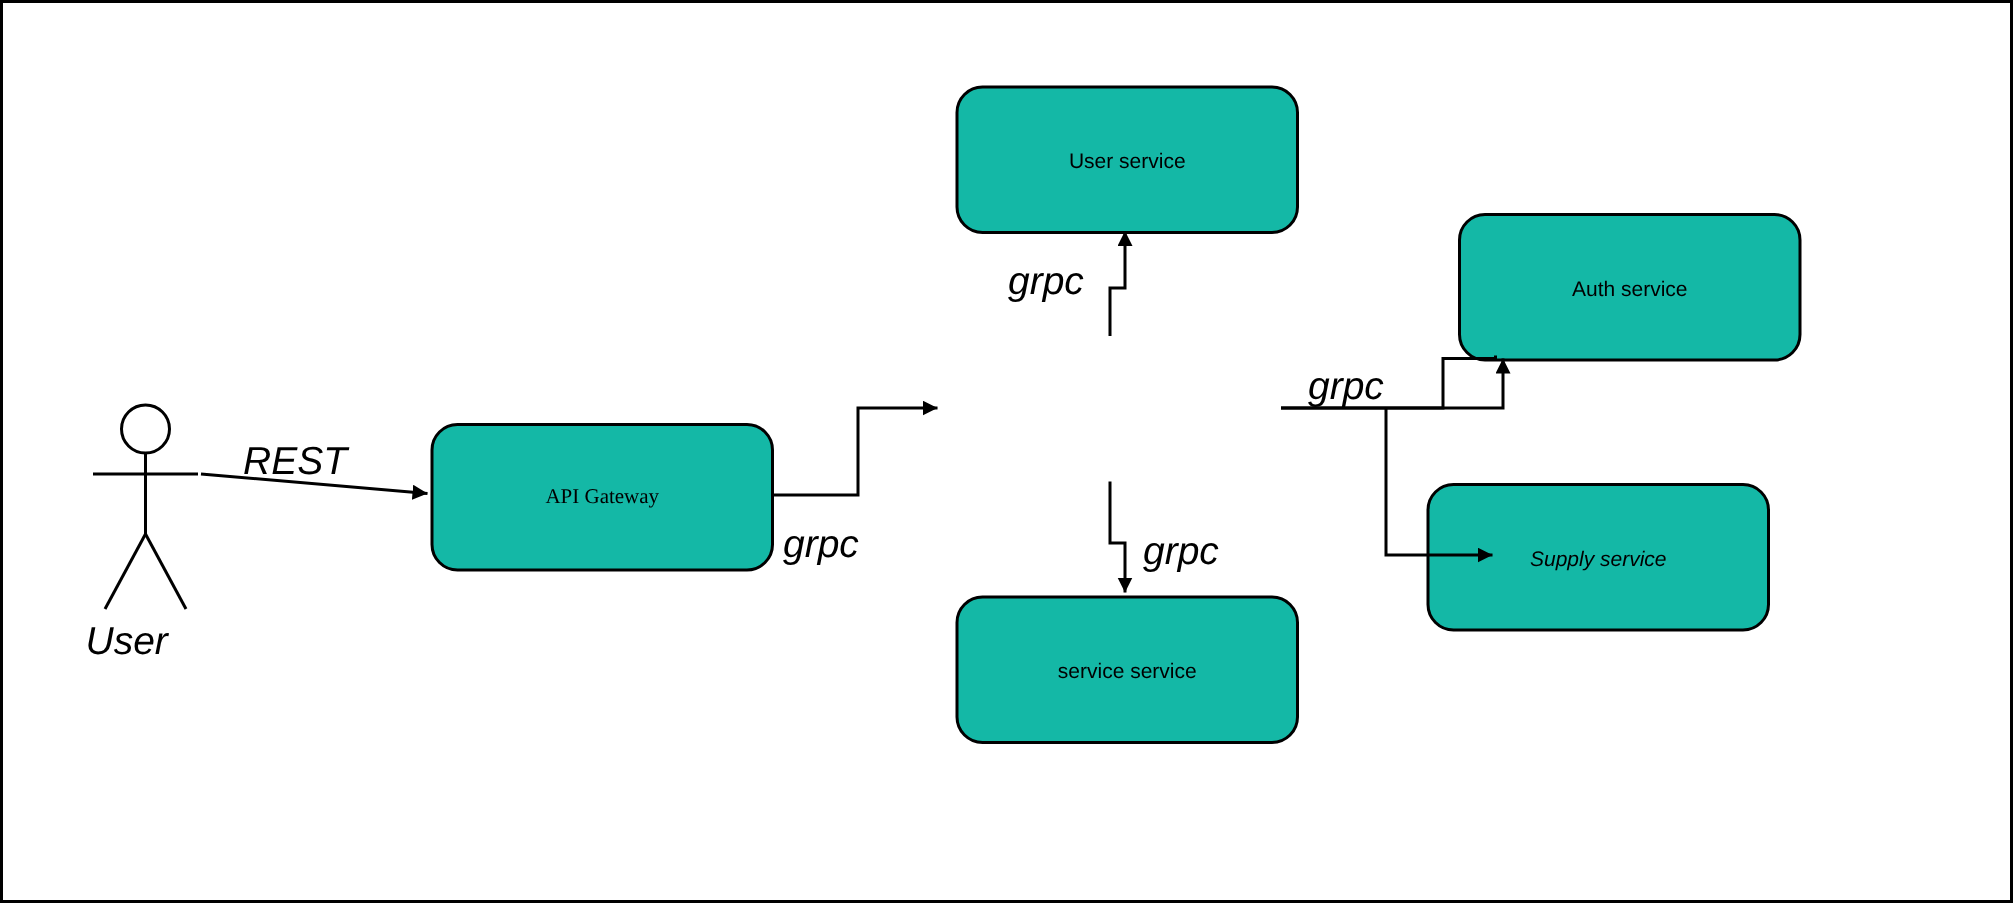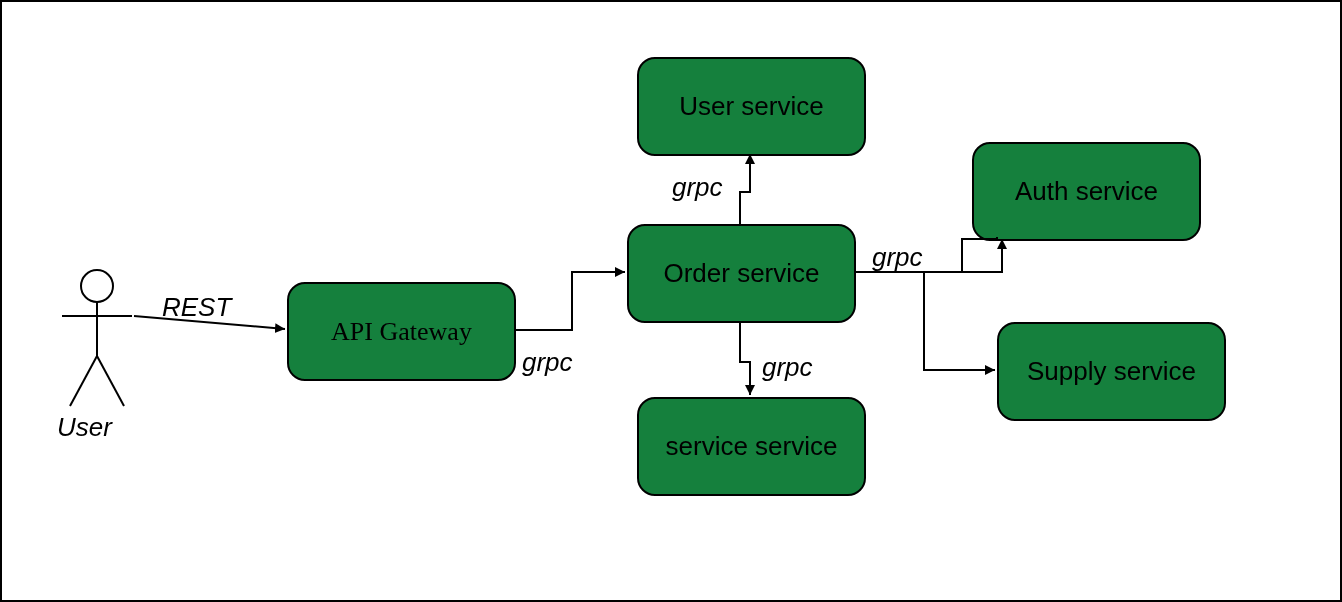--- a/index.html
+++ b/index.html
@@ -16,22 +16,22 @@
     margin: 0;
     background: #fff;
   }
   .box {
     position: absolute;
     border: 2px solid #000;
     border-radius: 18px;
     display: flex;
     align-items: center;
     justify-content: center;
-    font-size: 26px;
-    background: #15803d;
+    font-size: 14px;
+    background: #14b8a6;
   }
   .label {
     position: absolute;
     font-size: 26px;
     color: #000;
     font-style: italic;
   }
   svg.arrow-layer {
     position: absolute;
     top: 0; left: 0;
@@ -56,37 +56,34 @@
       <line x1="45" y1="90" x2="18" y2="140" stroke="#000" stroke-width="2"></line>
       <line x1="45" y1="90" x2="72" y2="140" stroke="#000" stroke-width="2"></line>
     </svg>
   </div>
   <div class="label" style="left:55px; top:410px;">User</div>
 
   <div class="box" style="left:285px; top:280px; width:225px; height:95px;font-family:Liberation Serif, serif;">
     <span>API Gateway</span>
   </div>
 
-  <div class="box" style="left:625px; top:222px; width:225px; height:95px;">
-    <span>Order service</span>
-  </div>
 
   <div class="box" style="left:635px; top:55px; width:225px; height:95px;">
     <span>User service</span>
   </div>
 
   <div class="box" style="left:635px; top:395px; width:225px; height:95px;">
     <span>service service</span>
   </div>
 
   <div class="box" style="left:970px; top:140px; width:225px; height:95px;">
     <span>Auth service</span>
   </div>
 
-  <div class="box" style="left:995px; top:320px; width:225px; height:95px;">
+  <div class="box" style="left:949px; top:320px; width:225px; height:95px;font-style:italic;">
     <span>Supply service</span>
   </div>
 
   <div class="label" style="left:160px; top:290px;">REST</div>
   <div class="label" style="left:520px; top:345px;">grpc</div>
   <div class="label" style="left:670px; top:170px;">grpc</div>
   <div class="label" style="left:760px; top:350px;">grpc</div>
   <div class="label" style="left:870px; top:240px;">grpc</div>
 
   <svg class="arrow-layer">

